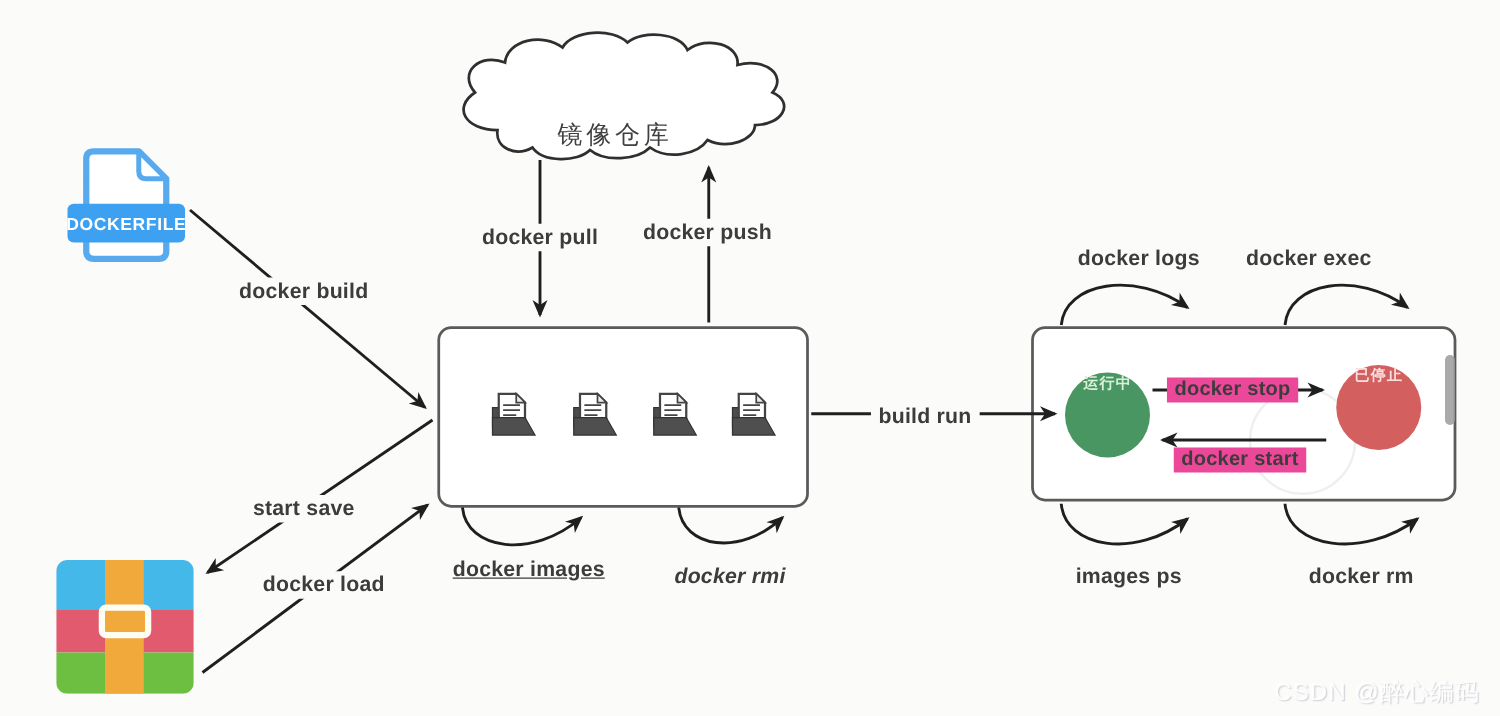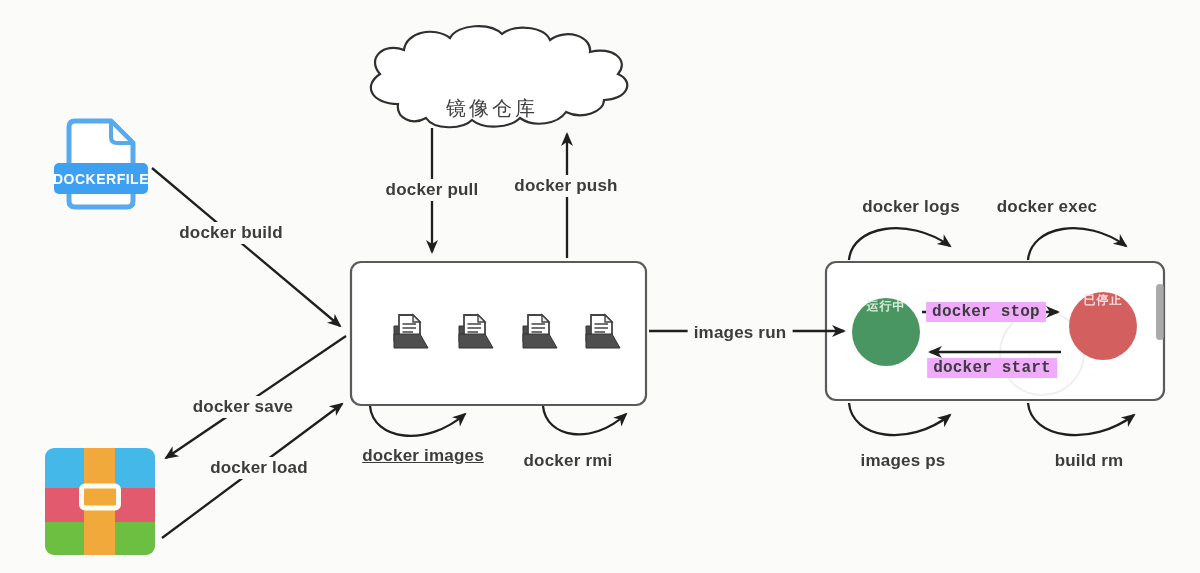--- a/index.html
+++ b/index.html
@@ -8,21 +8,21 @@
     background:#fbfbfa;
     font-family:"Liberation Sans", sans-serif;
   }
   svg.layer{position:absolute;left:0;top:0;}
   .lbl{
     position:absolute;transform:translate(-50%,-50%);
     font-size:17px;font-weight:600;color:#3c3c3c;
     background:#fbfbfa;padding:1px 6px;white-space:nowrap;
     letter-spacing:.2px;
   }
-  .lbl.inbox{background:#f0abfc;font-size:16px;font-family:Liberation Mono, monospace;}
+  .lbl.inbox{background:#ec4899;font-size:16px;}
   .cloud-label{
     position:absolute;transform:translate(-50%,-50%);
     font-size:20px;color:#3f3f3f;letter-spacing:3px;background:transparent;
     font-weight:500;
     margin-top:23px;
   }
   .state-circle{
     position:absolute;width:68px;height:68px;border-radius:50%;
     display:flex;align-items:flex-start;justify-content:center;
     font-size:12px;letter-spacing:1px;font-weight:600;
@@ -126,29 +126,30 @@
 
   <div class="state-circle running" style="left: 852px; top: 298px; background: rgb(74, 150, 98);">
     <span>运行中</span>
   </div>
   <div class="state-circle stopped" style="left: 1069px; top: 292px; background: rgb(212, 95, 95); font-family: Liberation Serif, serif;">
     <span>已停止</span>
   </div>
 
   <div class="cloud-label" style="left:492px;top:85px;">镜像仓库</div>
 
-  <div class="lbl" style="left:231px;top:233px;">docker build</div>
+  <div class="lbl" style="left:243px;top:233px;">docker build</div>
   <div class="lbl" style="left:432px;top:190px;">docker pull</div>
   <div class="lbl" style="left:566px;top:186px;">docker push</div>
-  <div class="lbl" style="left:243px;top:407px;">docker save</div>
+  <div class="lbl" style="left:243px;top:407px;">start save</div>
   <div class="lbl" style="left:259px;top:468px;">docker load</div>
   <div class="lbl" style="left:423px;top:456px;text-decoration:underline;">docker images</div>
-  <div class="lbl" style="left:568px;top:461px;">docker rmi</div>
-  <div class="lbl" style="left:740px;top:333px;">images run</div>
+  <div class="lbl" style="left:584px;top:461px;font-style:italic;">docker rmi</div>
+  <div class="lbl" style="left:740px;top:333px;">build run</div>
   <div class="lbl" style="left:911px;top:207px;text-align:center;">docker logs</div>
   <div class="lbl" style="left:1047px;top:207px;">docker exec</div>
   <div class="lbl inbox" style="left:986px;top:312px;">docker stop</div>
   <div class="lbl inbox" style="left:992px;top:368px;">docker start</div>
   <div class="lbl" style="left:903px;top:461px;">images ps</div>
-  <div class="lbl" style="left:1089px;top:461px;">build rm</div>
+  <div class="lbl" style="left:1089px;top:461px;">docker rm</div>
 
+  <div class="watermark">CSDN @醉心编码</div>
 
 </div>
 
 </body></html>

